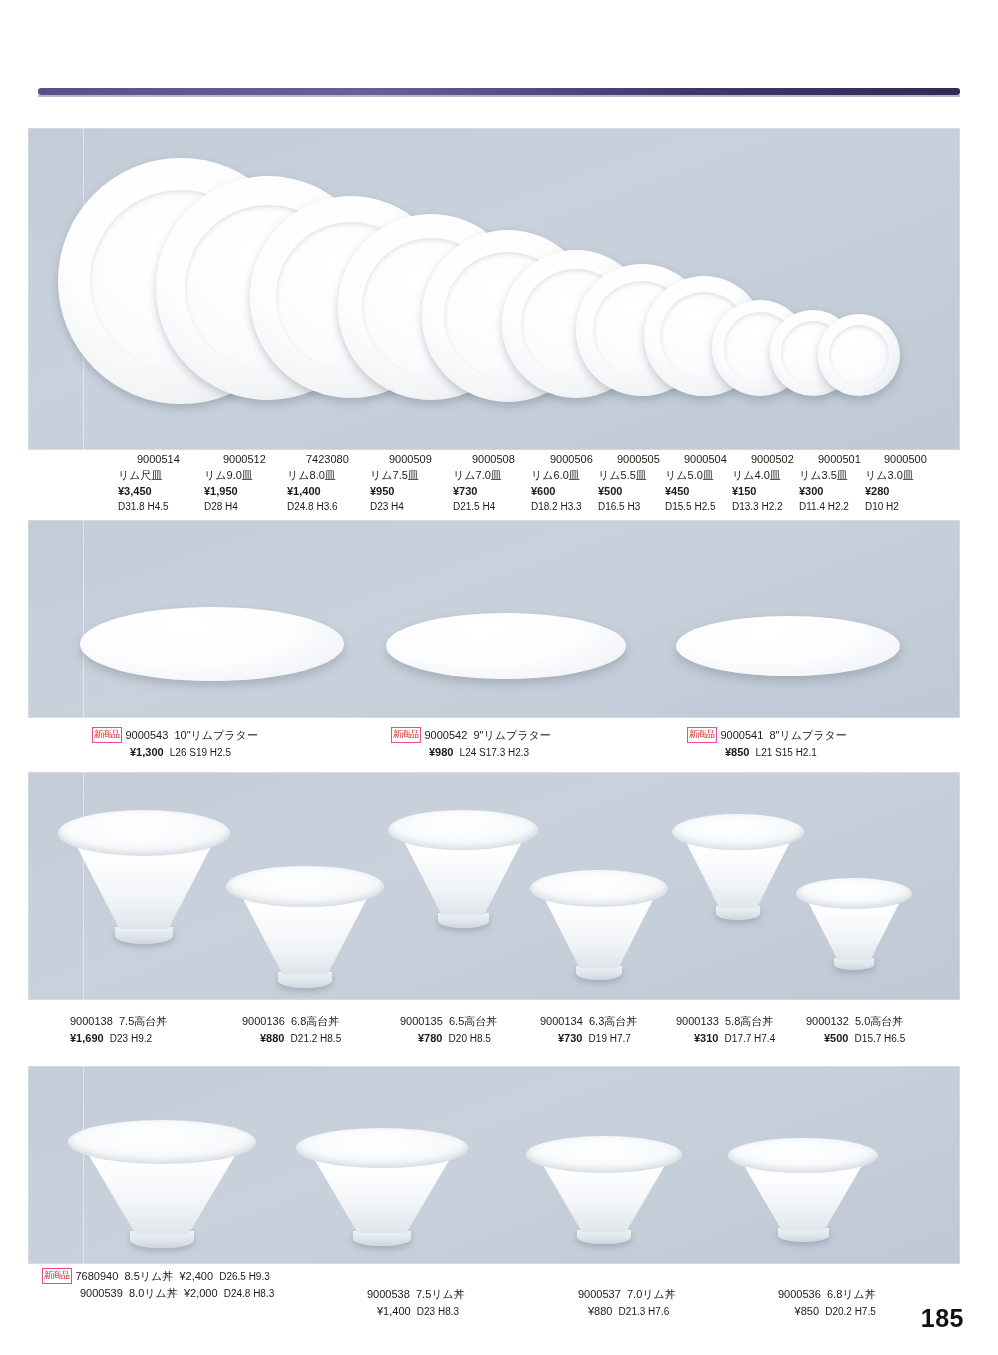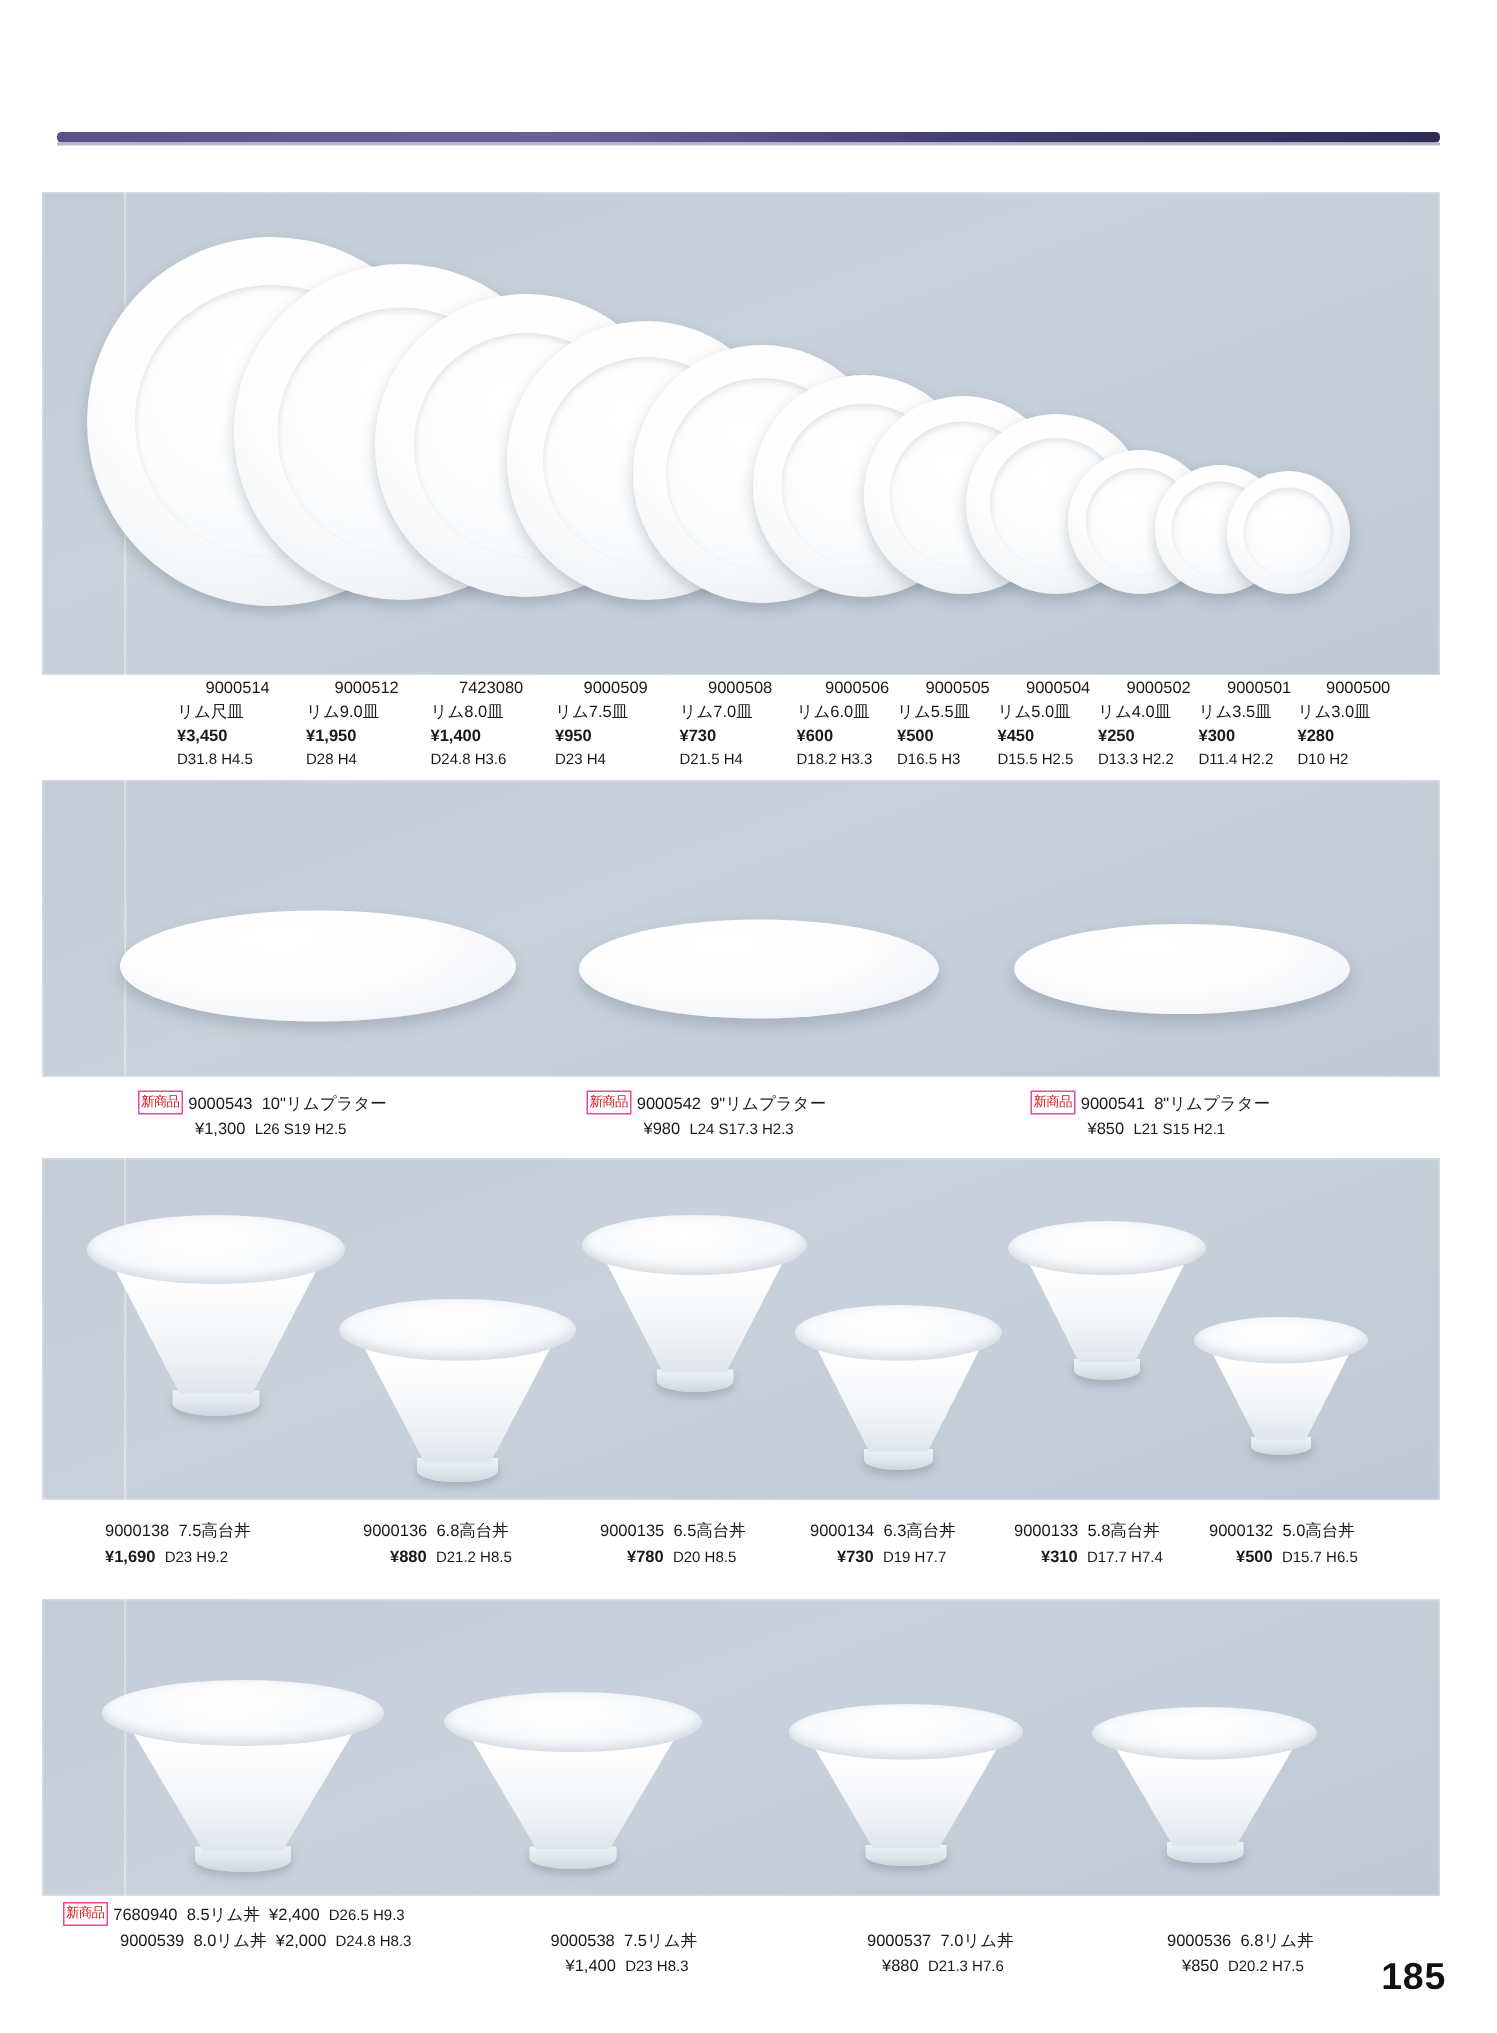--- a/index.html
+++ b/index.html
@@ -112,21 +112,21 @@
   .row1cap .c {
     position: absolute;
     line-height: 1.45;
     white-space: nowrap;
   }
   .row1cap .c .l1 { letter-spacing: 0px; margin-left: 19px; }
   .row1cap .c .l3 { font-weight: bold; }
   .row1cap .c .l4 { font-size: 10px; }
 
   .row2cap .item { position: absolute; font-size: 11px; line-height: 1.5; white-space: nowrap; }
-  .row2cap .item .pr { font-weight: normal; }
+  .row2cap .item .pr { font-weight: bold; }
   .row2cap .item .dm { font-size: 10px; }
 
   .row3cap .item { position: absolute; font-size: 11px; line-height: 1.5; white-space: nowrap; }
   .row3cap .item .pr { font-weight: bold; }
   .row3cap .item .dm { font-size: 10px; }
 
   .row4cap .item { position: absolute; font-size: 11px; line-height: 1.55; white-space: nowrap; }
   .row4cap .item .pr { font-weight: normal; }
   .row4cap .item .dm { font-size: 10px; }
 
@@ -205,21 +205,21 @@
   </div>
   <div class="c" style="left:665px;">
     <div class="l1">9000504</div>
     <div class="l2">リム5.0皿</div>
     <div class="l3">¥450</div>
     <div class="l4">D15.5 H2.5</div>
   </div>
   <div class="c" style="left:732px;">
     <div class="l1">9000502</div>
     <div class="l2">リム4.0皿</div>
-    <div class="l3">¥250</div>
+    <div class="l3">¥150</div>
     <div class="l4">D13.3 H2.2</div>
   </div>
   <div class="c" style="left:799px;">
     <div class="l1">9000501</div>
     <div class="l2">リム3.5皿</div>
     <div class="l3">¥300</div>
     <div class="l4">D11.4 H2.2</div>
   </div>
   <div class="c" style="left:865px;">
     <div class="l1">9000500</div>
@@ -365,17 +365,17 @@
     <div style="padding-left:10px;"><span class="pr">¥1,400</span>&nbsp;&nbsp;<span class="dm">D23 H8.3</span></div>
   </div>
 
   <div class="item" style="left:578px; top:1286px;">
     <div><span>9000537</span>&nbsp;&nbsp;<span>7.0リム丼</span></div>
     <div style="padding-left:10px;"><span class="pr">¥880</span>&nbsp;&nbsp;<span class="dm">D21.3 H7.6</span></div>
   </div>
 
   <div class="item" style="left:778px; top:1286px;">
     <div><span>9000536</span>&nbsp;&nbsp;<span>6.8リム丼</span></div>
-    <div style="padding-left:10px;"><span class="pr">¥850</span>&nbsp;&nbsp;<span class="dm">D20.2 H7.5</span></div>
+    <div style="padding-left:10px;text-align:right;"><span class="pr">¥850</span>&nbsp;&nbsp;<span class="dm">D20.2 H7.5</span></div>
   </div>
 </div>
 
 <div class="pagenum">185</div>
 
 </body></html>

